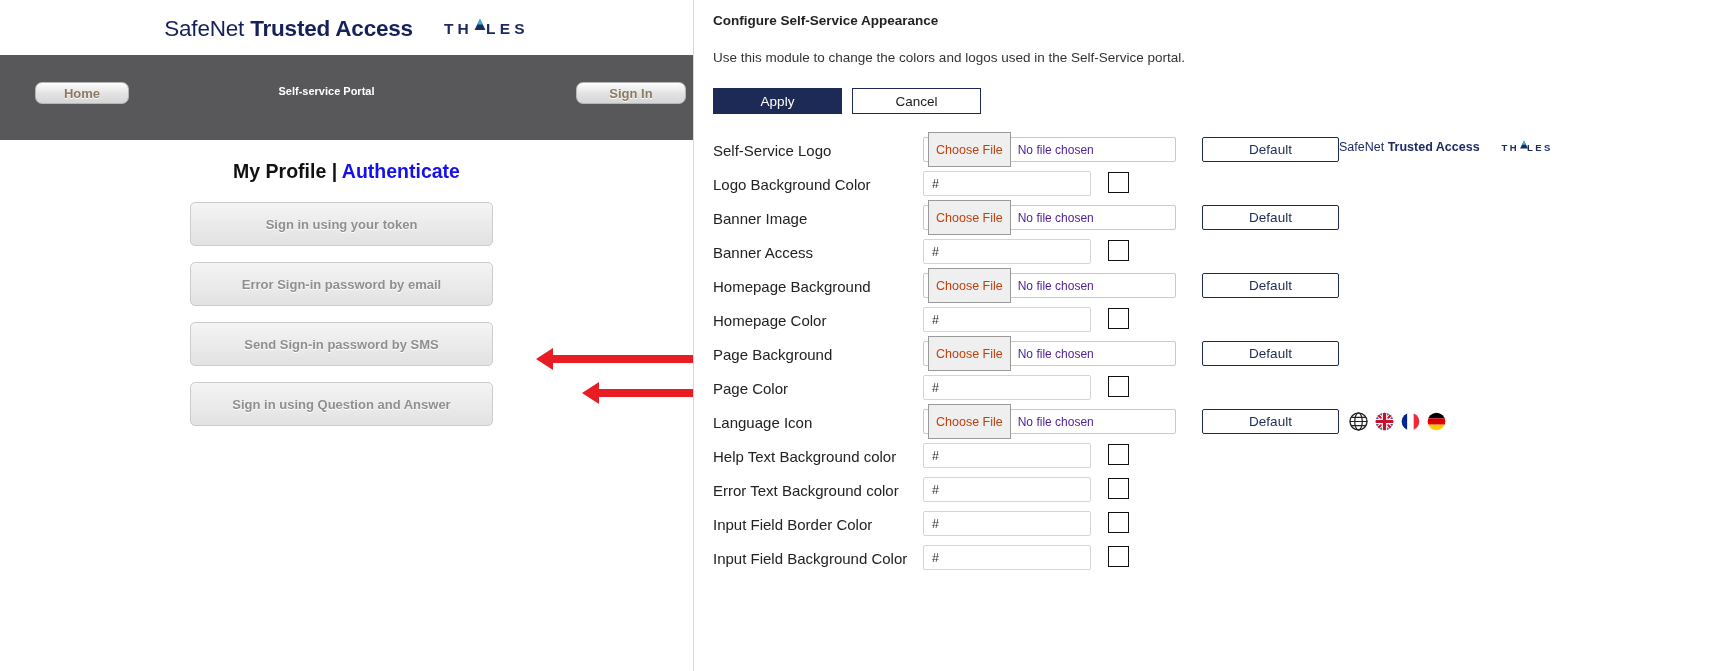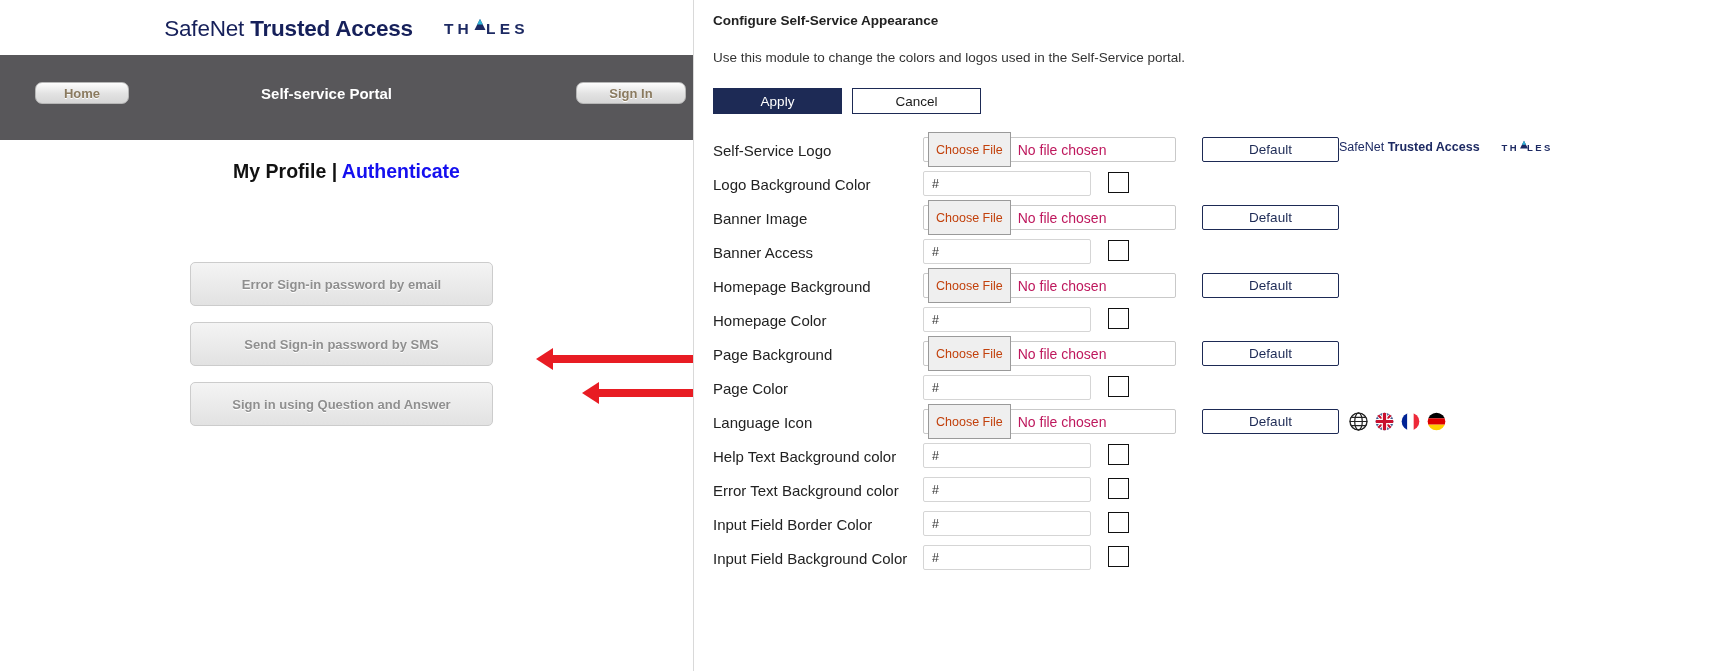--- a/index.html
+++ b/index.html
@@ -50,21 +50,21 @@
     border:1px solid #b6b6b6;
     color:#8a7a5f;
     font-size:13px; font-weight:700;
     display:flex; align-items:center; justify-content:center;
     text-shadow:0 1px 0 #fff;
   }
   #home-btn  { left:12px;  top:82px; width:94px; height:22px;margin-left:23px; }
   #signin-btn{ left:576px; top:82px; width:110px; height:22px; }
   #portal-title {
     position:absolute; left:0; top:85px; width:653px;
-    text-align:center; color:#ffffff; font-size:15px; font-weight:700;
+    text-align:center; color:#ffffff; font-size:11px; font-weight:700;
   }
 
   #profile-heading {
     position:absolute; left:0; top:160px; width:693px;
     text-align:center; font-size:19.5px; font-weight:700; color:#111;
   }
   #profile-heading .sep { color:#111; font-weight:700; }
   #profile-heading .auth { color:#1510ef; }
 
   .auth-btn {
@@ -126,21 +126,21 @@
     position:absolute; left:229px; top:0px; width:253px; height:25px;
     border:1px solid #c9c9c9; border-radius:2px; background:#fff;
     display:flex; align-items:center;
   }
   .file-btn {
     margin-left:4px; height:35px; padding:0 7px;
     background:#efefef; border:1px solid #9a9a9a; border-radius:0;
     font-size:12.5px; color:#c2410c;
     display:flex; align-items:center;
   }
-  .file-name { margin-left:7px; font-size:14px; color:#be185d; }
+  .file-name { margin-left:7px; font-size:12px; color:#4c1d95; }
   .color-input {
     position:absolute; left:229px; top:0px; width:168px; height:25px;
     border:1px solid #d5d5d5; border-radius:2px; background:#fff;
     font-size:12.5px; color:#333;
     display:flex; align-items:center; padding-left:8px;
   }
   .swatch {
     position:absolute; left:414px; top:1px; width:21px; height:21px;
     border:1.5px solid #111; background:#ffffff;
   }
@@ -203,20 +203,21 @@
     <div id="home-btn" class="pill-btn">Home</div>
     <div id="portal-title">Self-service Portal</div>
     <div id="signin-btn" class="pill-btn">Sign In</div>
 
     <div id="profile-heading">
       <span>My Profile</span>
       <span class="sep">|</span>
       <span class="auth">Authenticate</span>
     </div>
 
+    <div class="auth-btn" style="top:202px">Sign in using your token</div>
     <div class="auth-btn" style="top:262px">Error Sign-in password by email</div>
     <div class="auth-btn" style="top:322px">Send Sign-in password by SMS</div>
     <div class="auth-btn" style="top:382px">Sign in using Question and Answer</div>
   </div>
 
   <div class="arrow" id="arrow-page-background"></div>
   <div class="arrow" id="arrow-page-color"></div>
 
   <div id="config-panel">
     <div id="config-title">Configure Self-Service Appearance</div>

